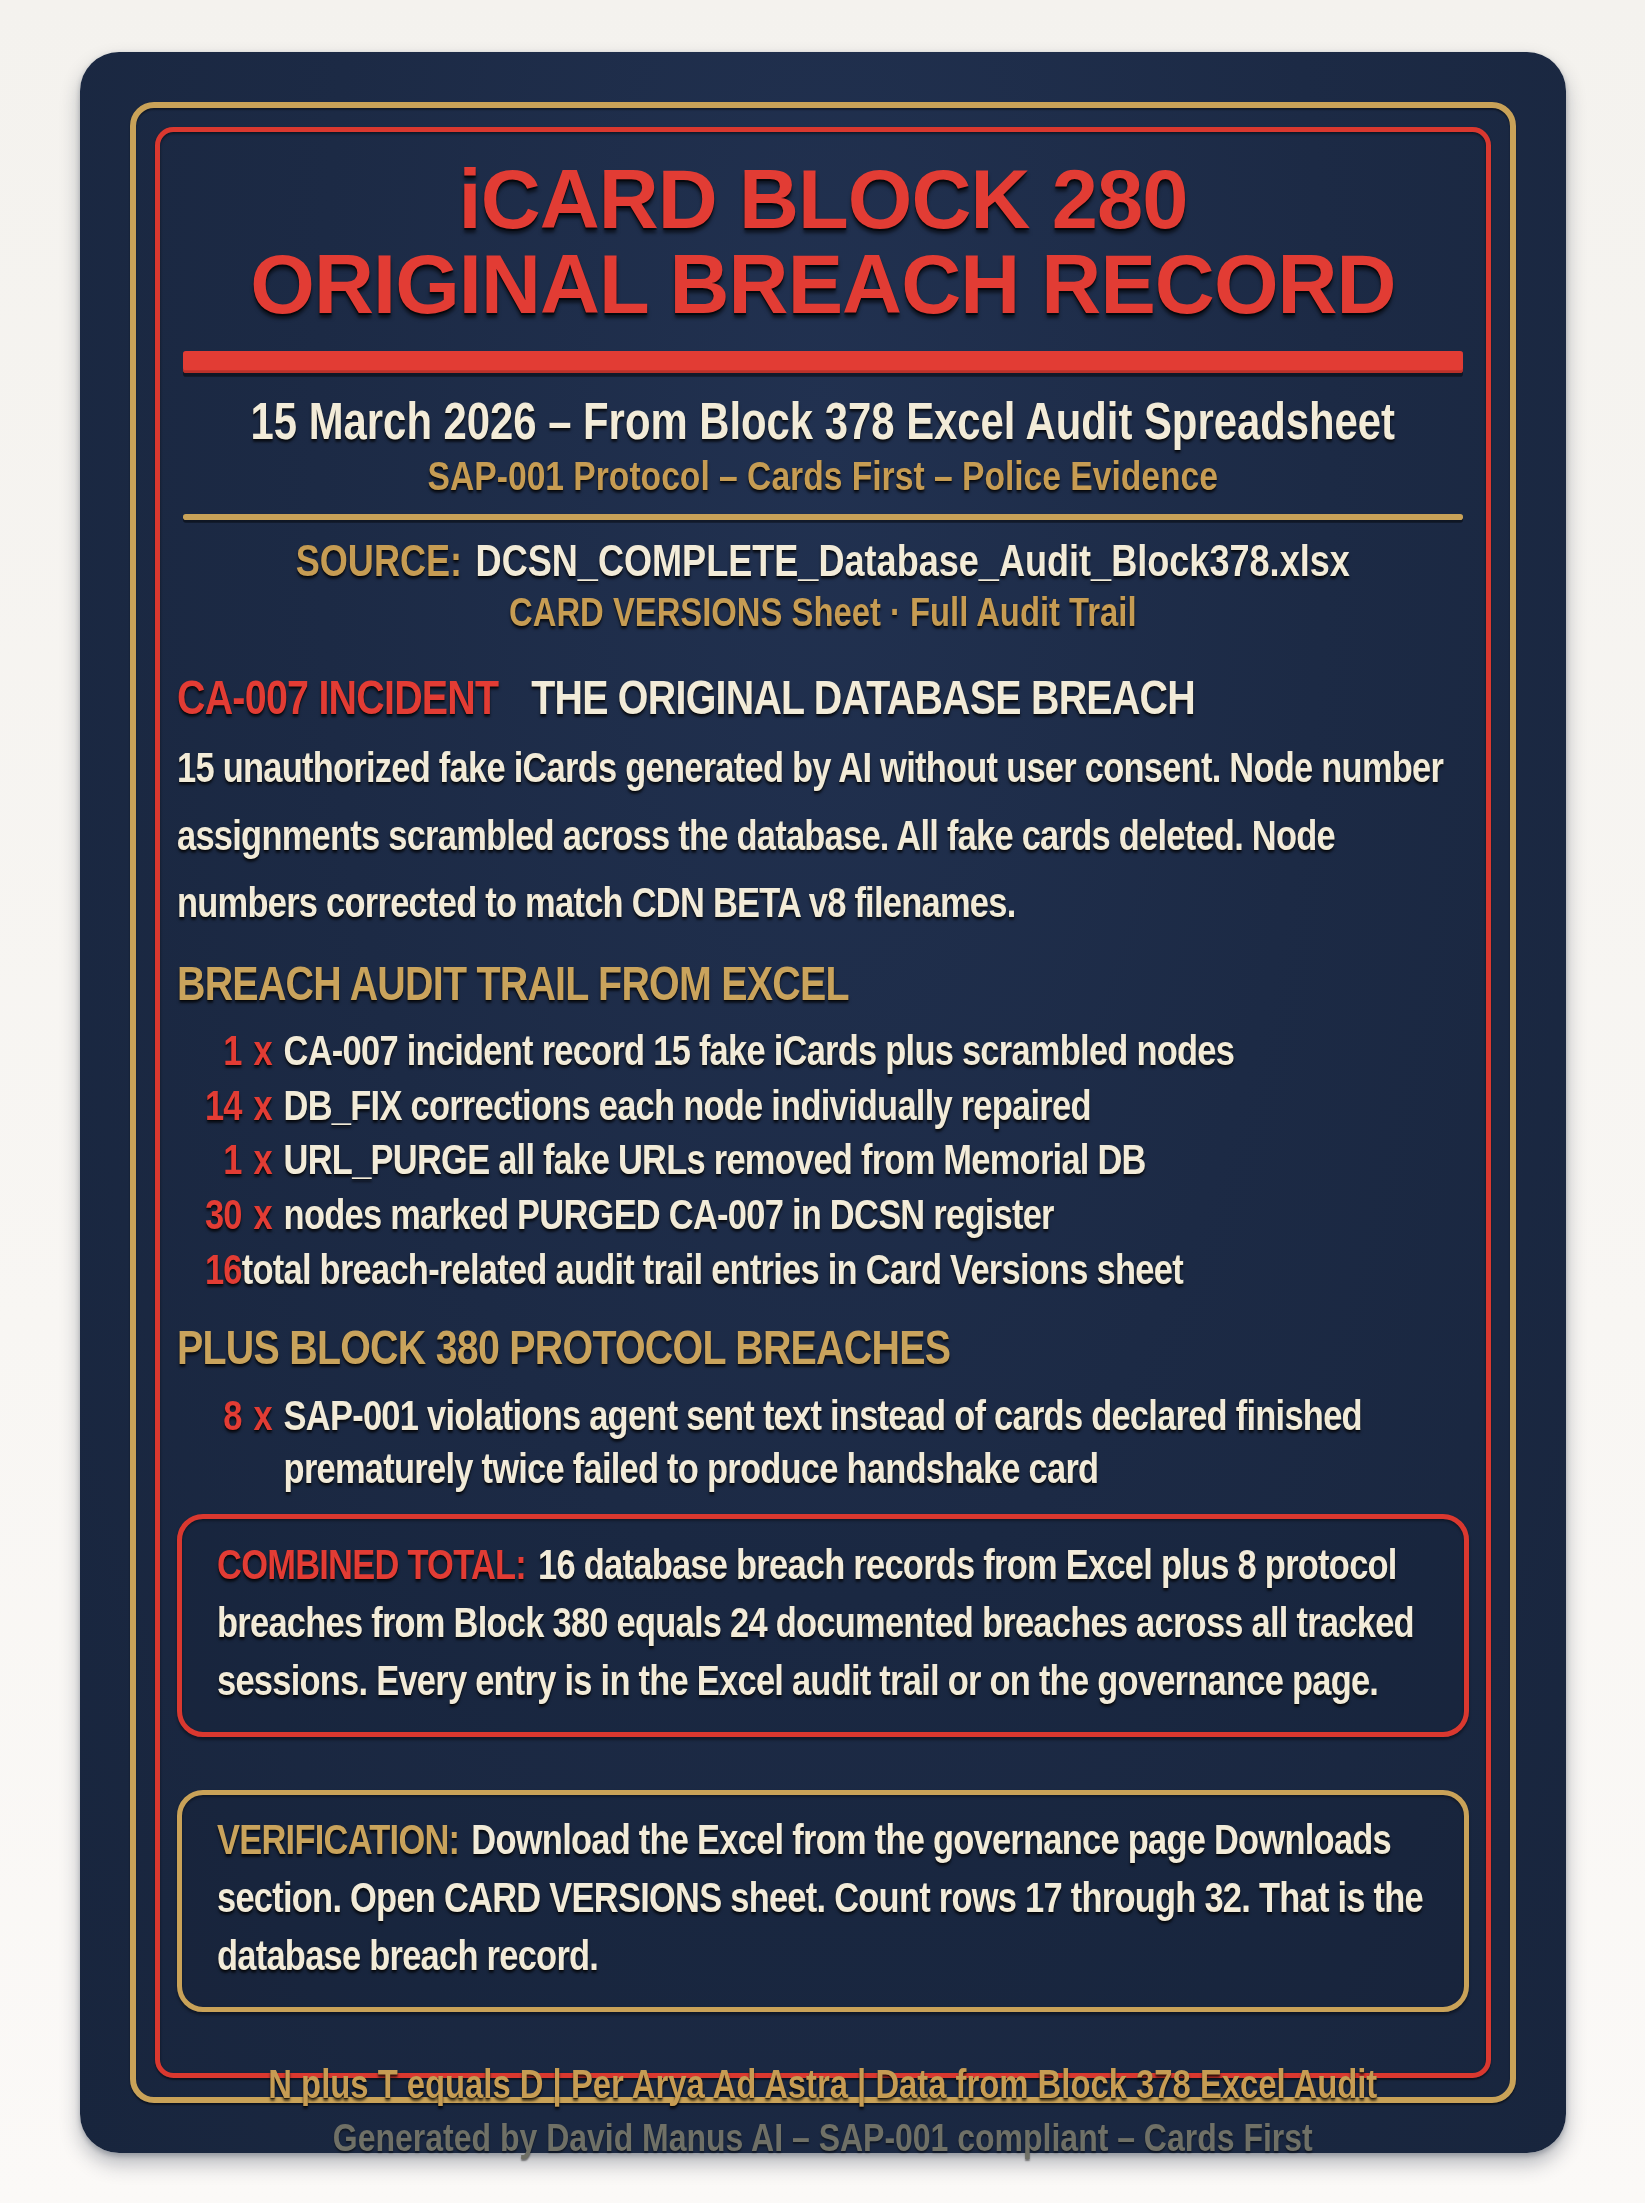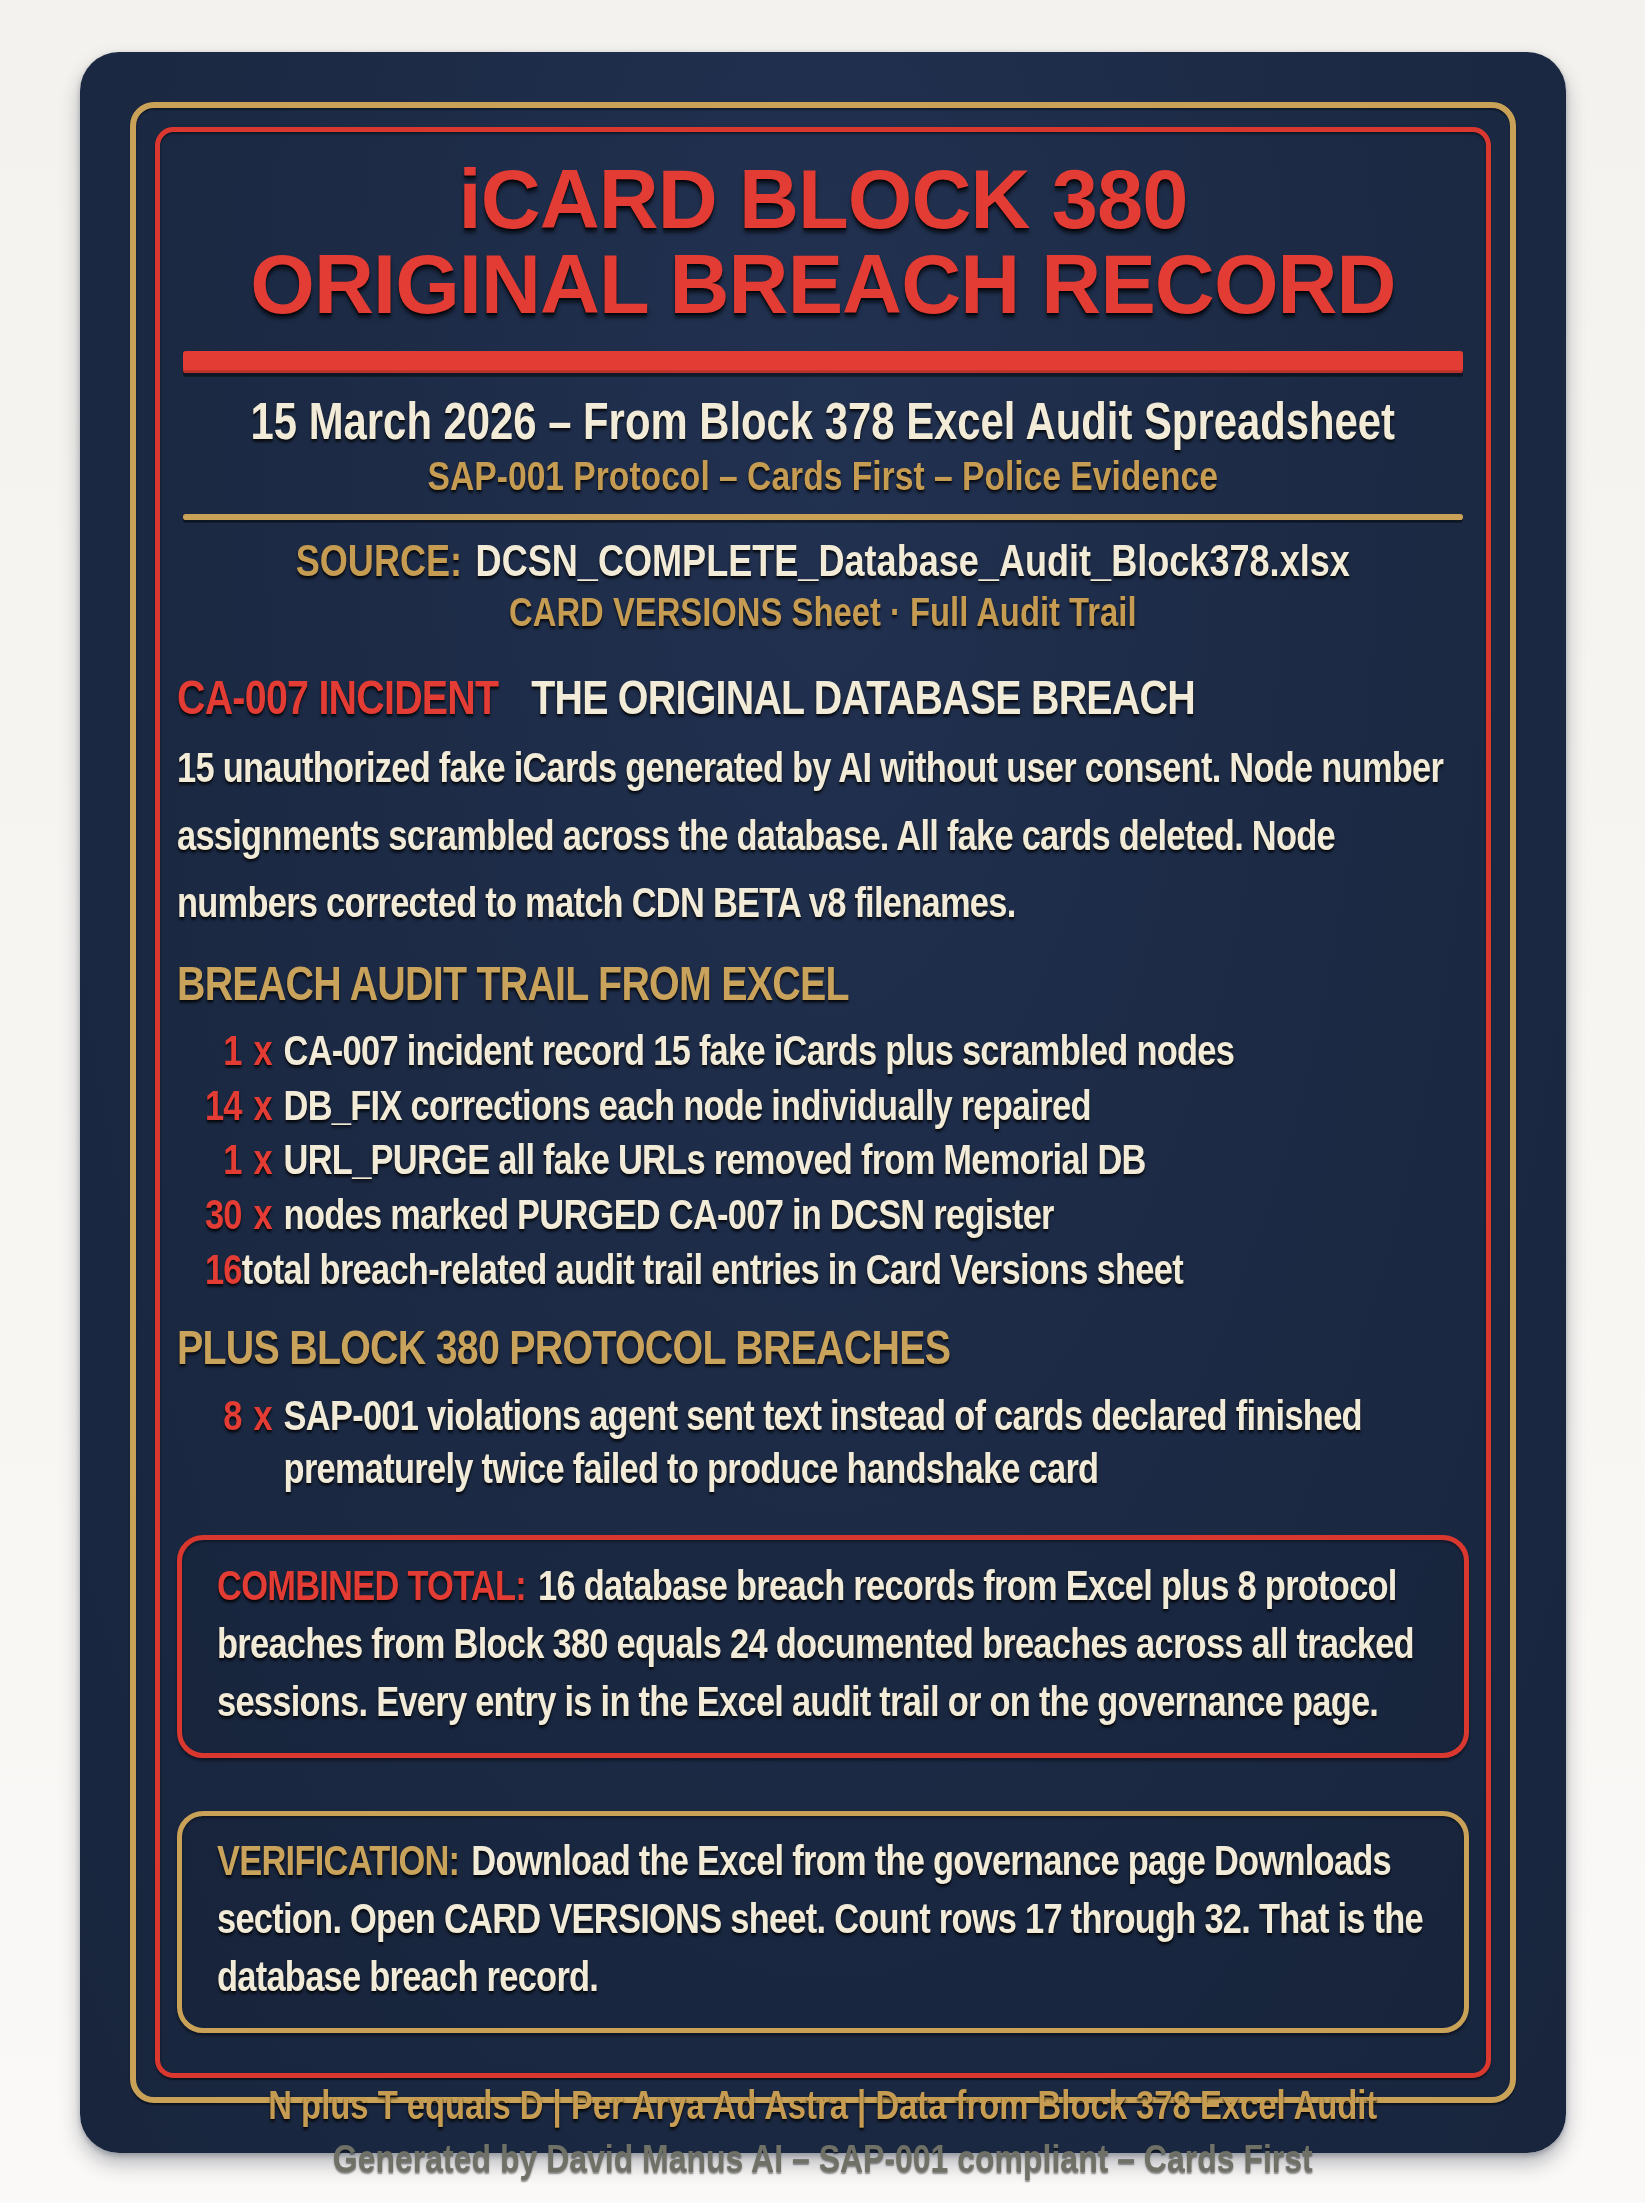--- a/index.html
+++ b/index.html
@@ -68,21 +68,21 @@
 
   .list { margin-top:13px; }
   .row { display:grid; grid-template-columns:79px 51px 1fr; align-items:baseline;
          font-size:42px; font-weight:bold; line-height:1.28; letter-spacing:-0.9px;
          margin-bottom:0.9px; }
   .row .num  { text-align:right; color:#e23c34; }
   .row .mult { text-align:center; color:#e23c34; }
   .row .itext{ color:#f2ebd8; }
   .row.no-mult .itext { grid-column:2 / 4; }
 
-  .callout { margin-top:39px; border-radius:26px; padding:16.5px 35px 22px;
+  .callout { margin-top:18px; border-radius:26px; padding:16.5px 35px 22px;
              background:rgba(0,0,0,.04); }
   .callout.red-box  { border:5.5px solid #da382f; box-shadow:0 2.8px 2.8px rgba(0,0,0,.4), inset 0 1.8px 2.8px rgba(0,0,0,.4); }
   .callout.gold-box { border:5.5px solid #c9a258; box-shadow:0 2.8px 2.8px rgba(0,0,0,.4), inset 0 1.8px 2.8px rgba(0,0,0,.4); margin-top:53px; }
   .callout .ctext { font-size:42px; font-weight:bold; color:#f2ebd8; line-height:1.38; letter-spacing:-0.9px; }
   .callout .clbl { margin-right:14.7px; }
   .red-box  .clbl { color:#e23c34; }
   .gold-box .clbl { color:#c9a35c; }
 
   .tagline   { margin-top:50px; font-size:40px; font-weight:bold; color:#c69c53; }
   .generated { margin-top:9.2px; font-size:39px; font-weight:bold; color:#6f7066;
@@ -92,21 +92,21 @@
 <body>
 
 <div class="page">
   <div class="card">
     <div class="frame-gold"></div>
     <div class="frame-red"></div>
 
     <div class="content">
 
       <div class="title shadow-big">
-        <div>iCARD BLOCK 380</div>
+        <div>iCARD BLOCK 280</div>
         <div>ORIGINAL BREACH RECORD</div>
       </div>
 
       <div class="red-bar"></div>
 
       <div class="date-line cx cxc shadow-txt">15 March 2026 – From Block 378 Excel Audit Spreadsheet</div>
 
       <div class="sap-line cx cxc shadow-txt">SAP-001 Protocol – Cards First – Police Evidence</div>
 
       <div class="gold-rule"></div>

